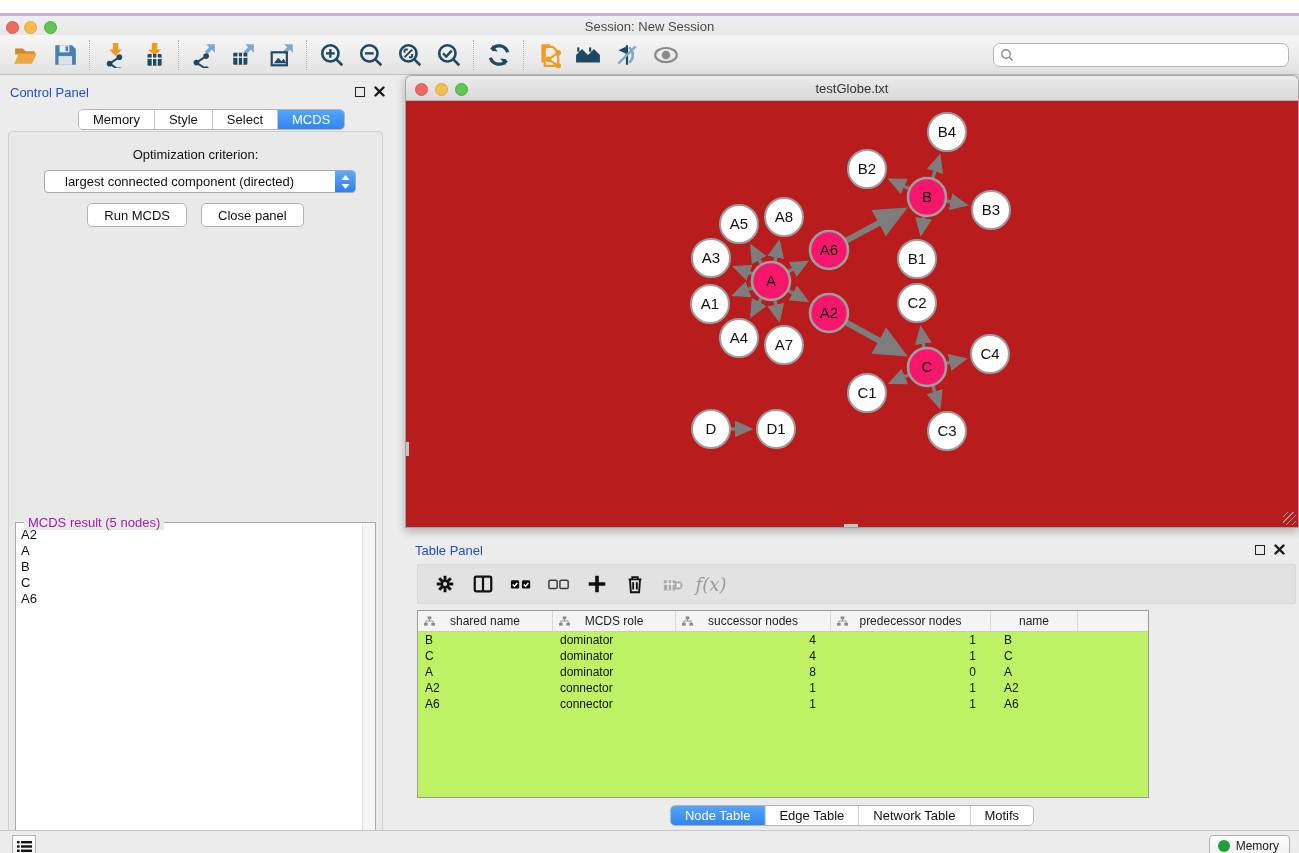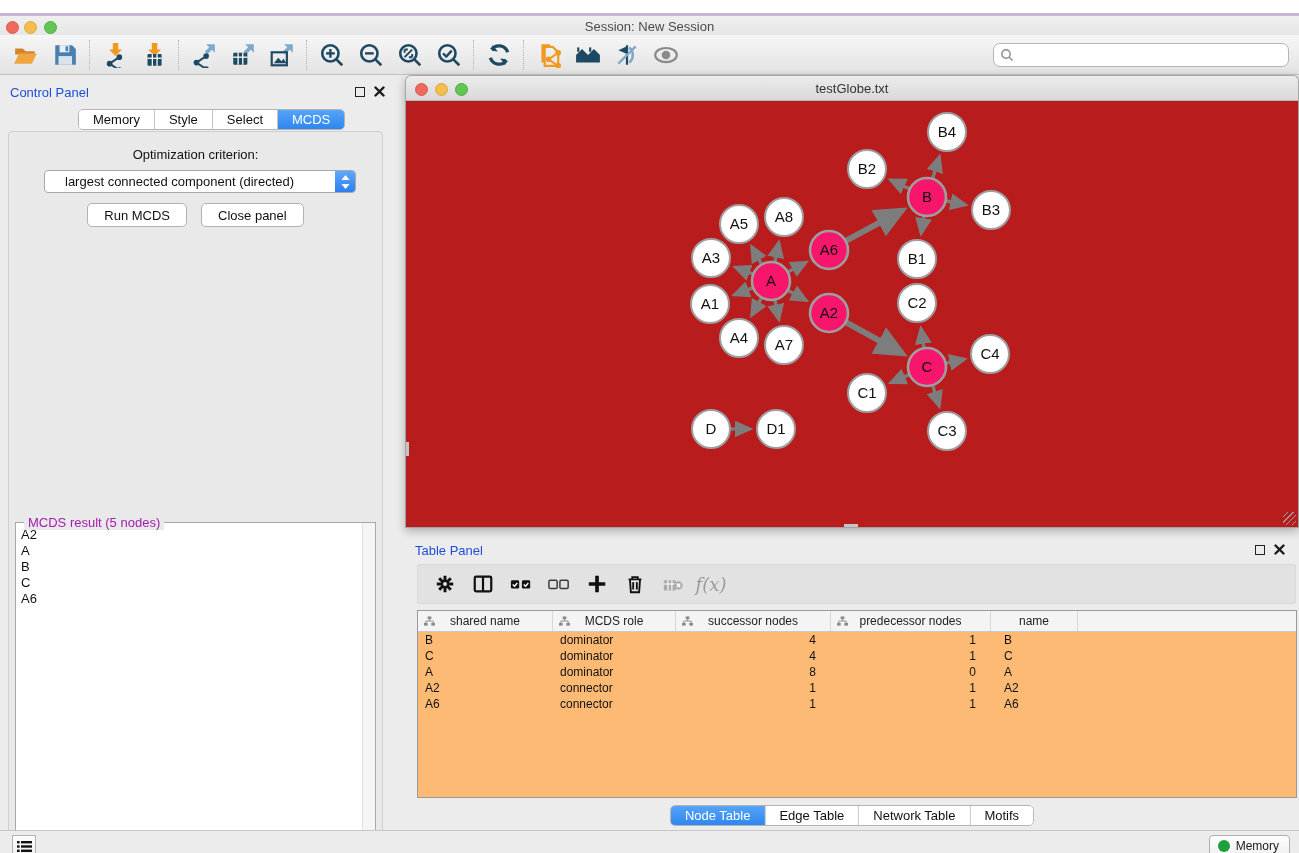--- a/index.html
+++ b/index.html
@@ -86,21 +86,21 @@
   .hthumb { position:absolute; left:438px; bottom:0; width:14px; height:3px; background:#c4c4c4; }
 
   
   .tpanel { position:absolute; left:405px; top:520px; width:894px; height:297px; }
   .tpanel .win-icons { right:14px; }
   .tp-toolbar { position:absolute; left:12px; top:31px; width:879px; height:40px; background:#e2e2e2;
                 border:1px solid #d8d8d8; border-radius:2px; display:flex; align-items:center; gap:0; padding-left:8px; }
   .tp-btn { width:38px; height:34px; display:flex; align-items:center; justify-content:center; }
   .fx { font-family:"DejaVu Serif", serif; font-style:italic; font-size:18px; color:#9a9a9a; }
 
-  .dtable { position:absolute; left:12px; top:77px; width:880px; height:188px; background:#fdba74; border:1px solid #9a9a9a; }
+  .dtable { position:absolute; left:12px; top:77px; width:732px; height:188px; background:#bef264; border:1px solid #9a9a9a; }
   .thead { display:flex; height:21px; background:#f4f4f4; border-bottom:1px solid #c9c9c9; }
   .th { position:relative; display:flex; align-items:center; justify-content:center; font-size:12px; color:#222;
         border-right:1px solid #d8d8d8; }
   .th .colicon { position:absolute; left:6px; top:5px; }
   .trow { display:flex; height:16px; }
   .td { font-size:12px; color:#111; padding-top:1px; white-space:nowrap; overflow:hidden; }
   .td.l { padding-left:7px; } .td.r { text-align:right; padding-right:15px; } .td.n { padding-left:13px; }
 
   .tp-tabs { left:50%; transform:translateX(-50%); top:272px; }
 

